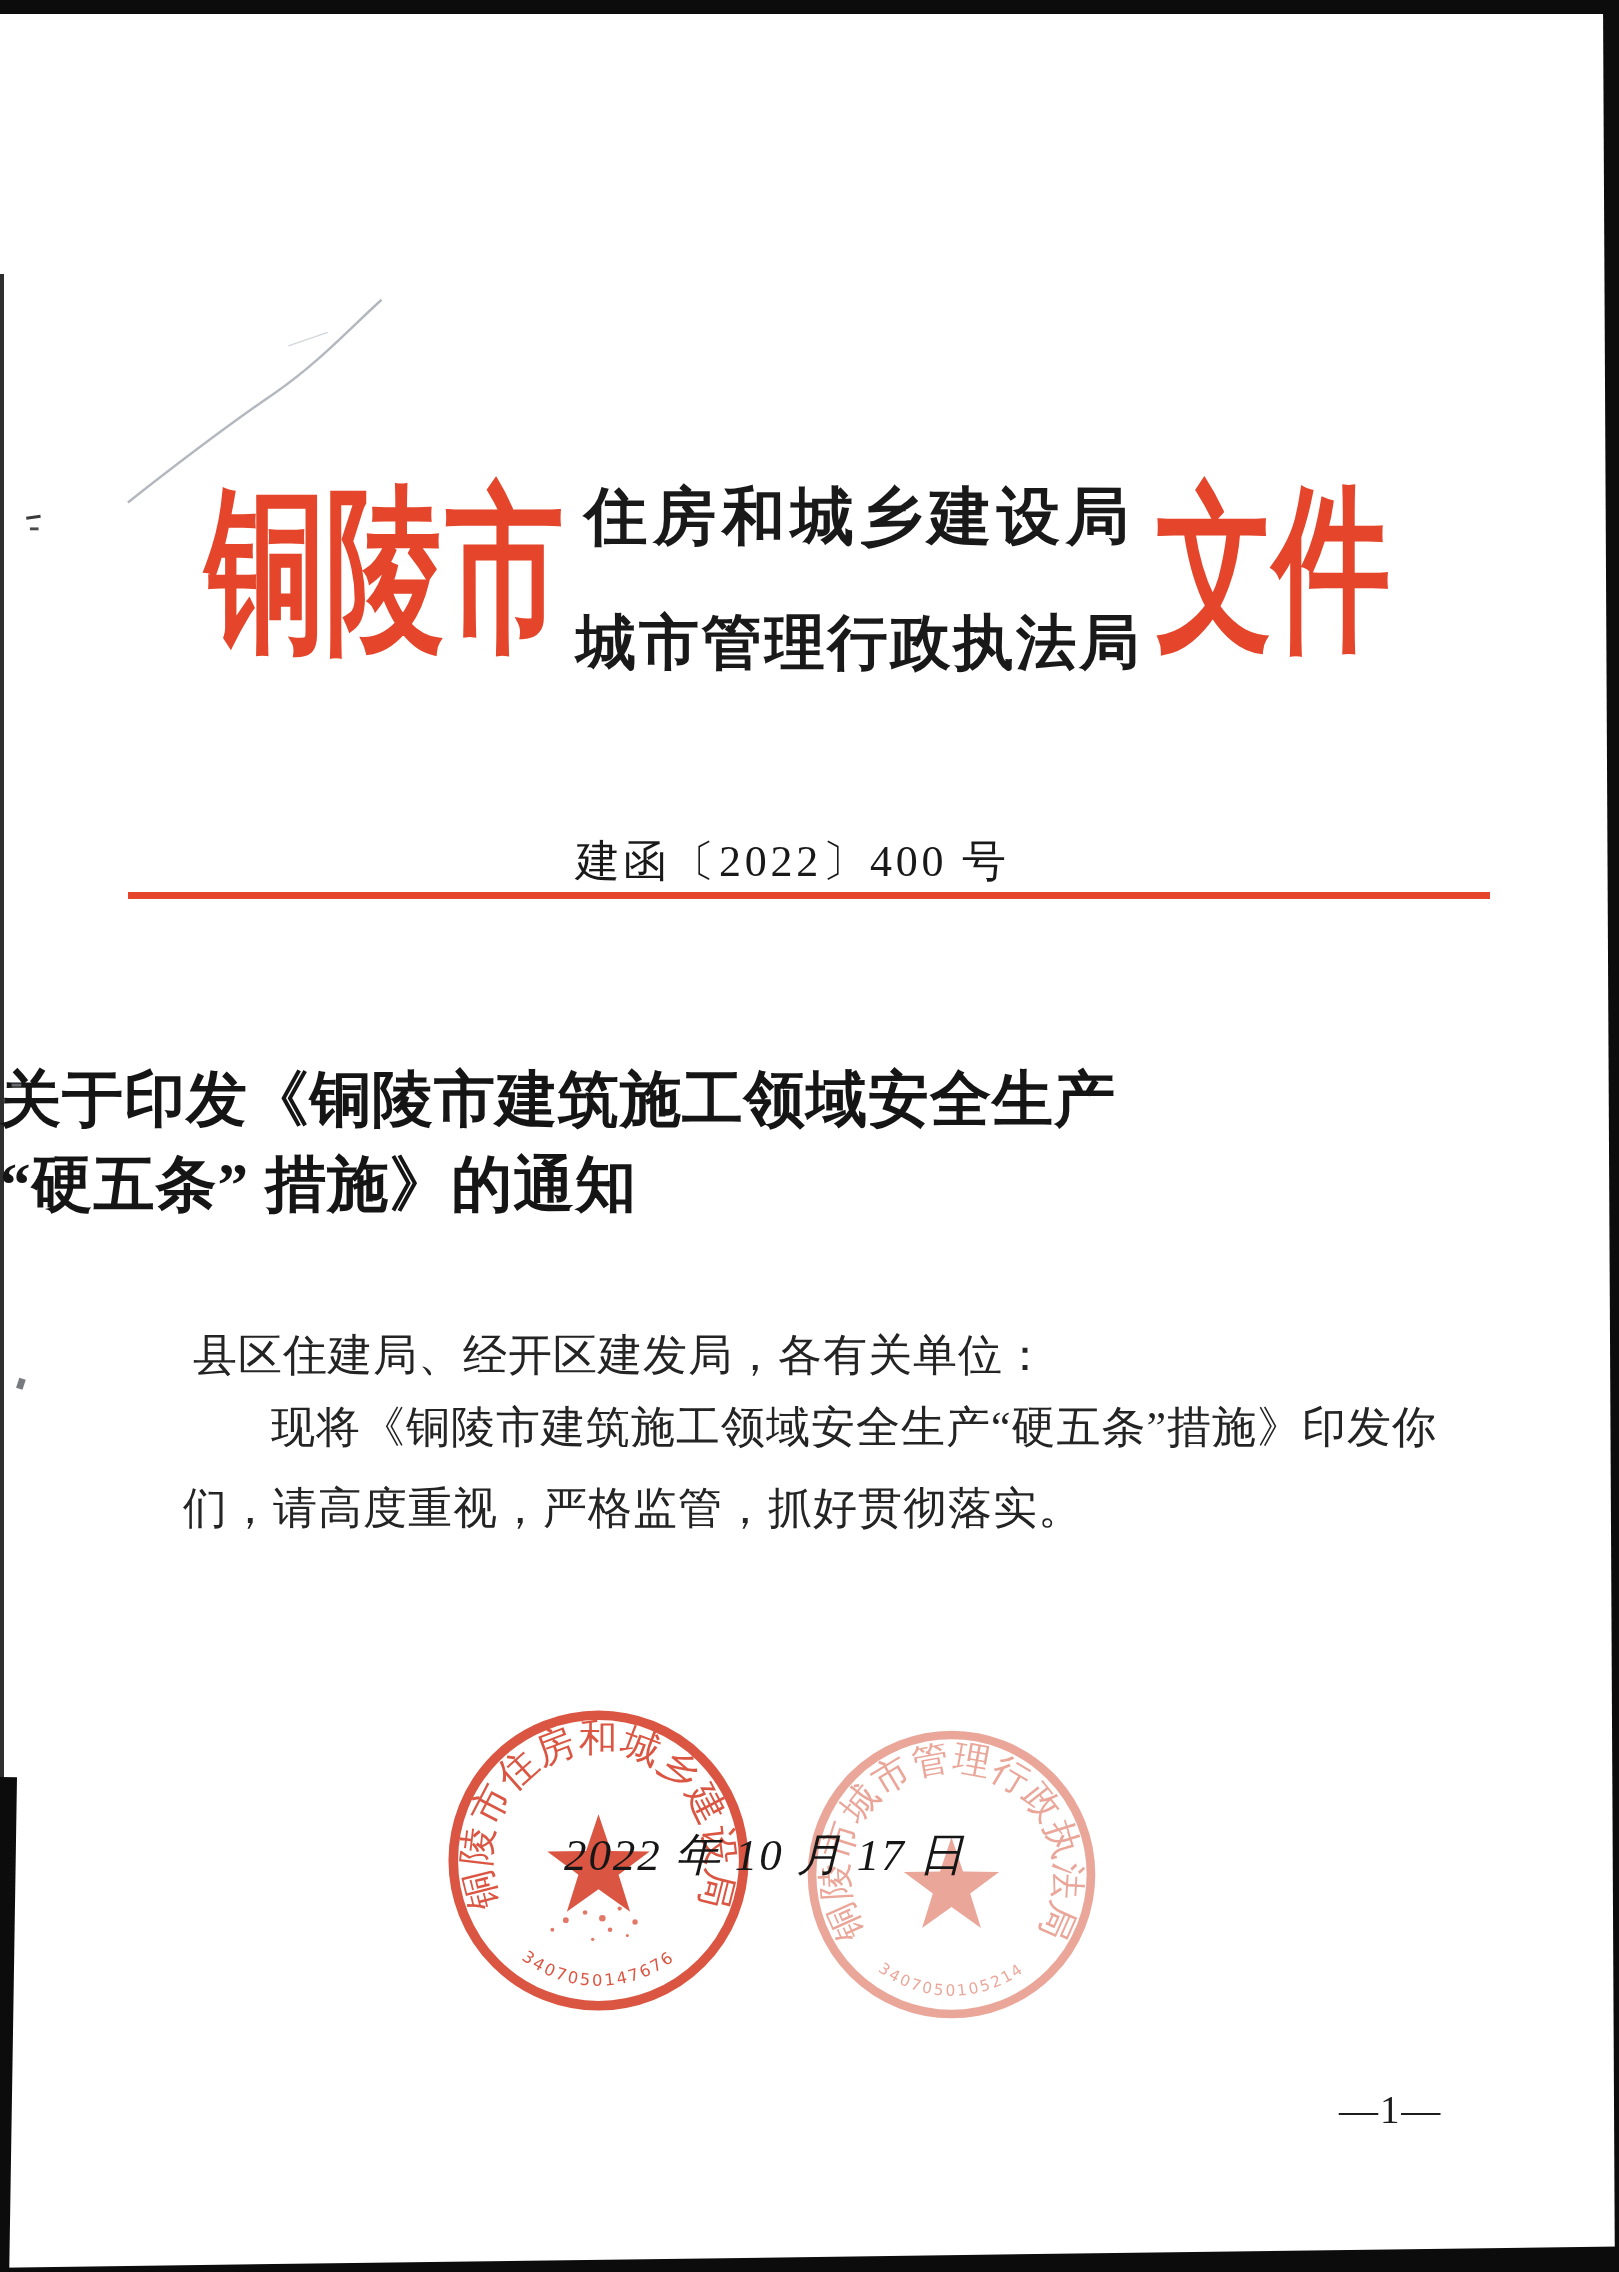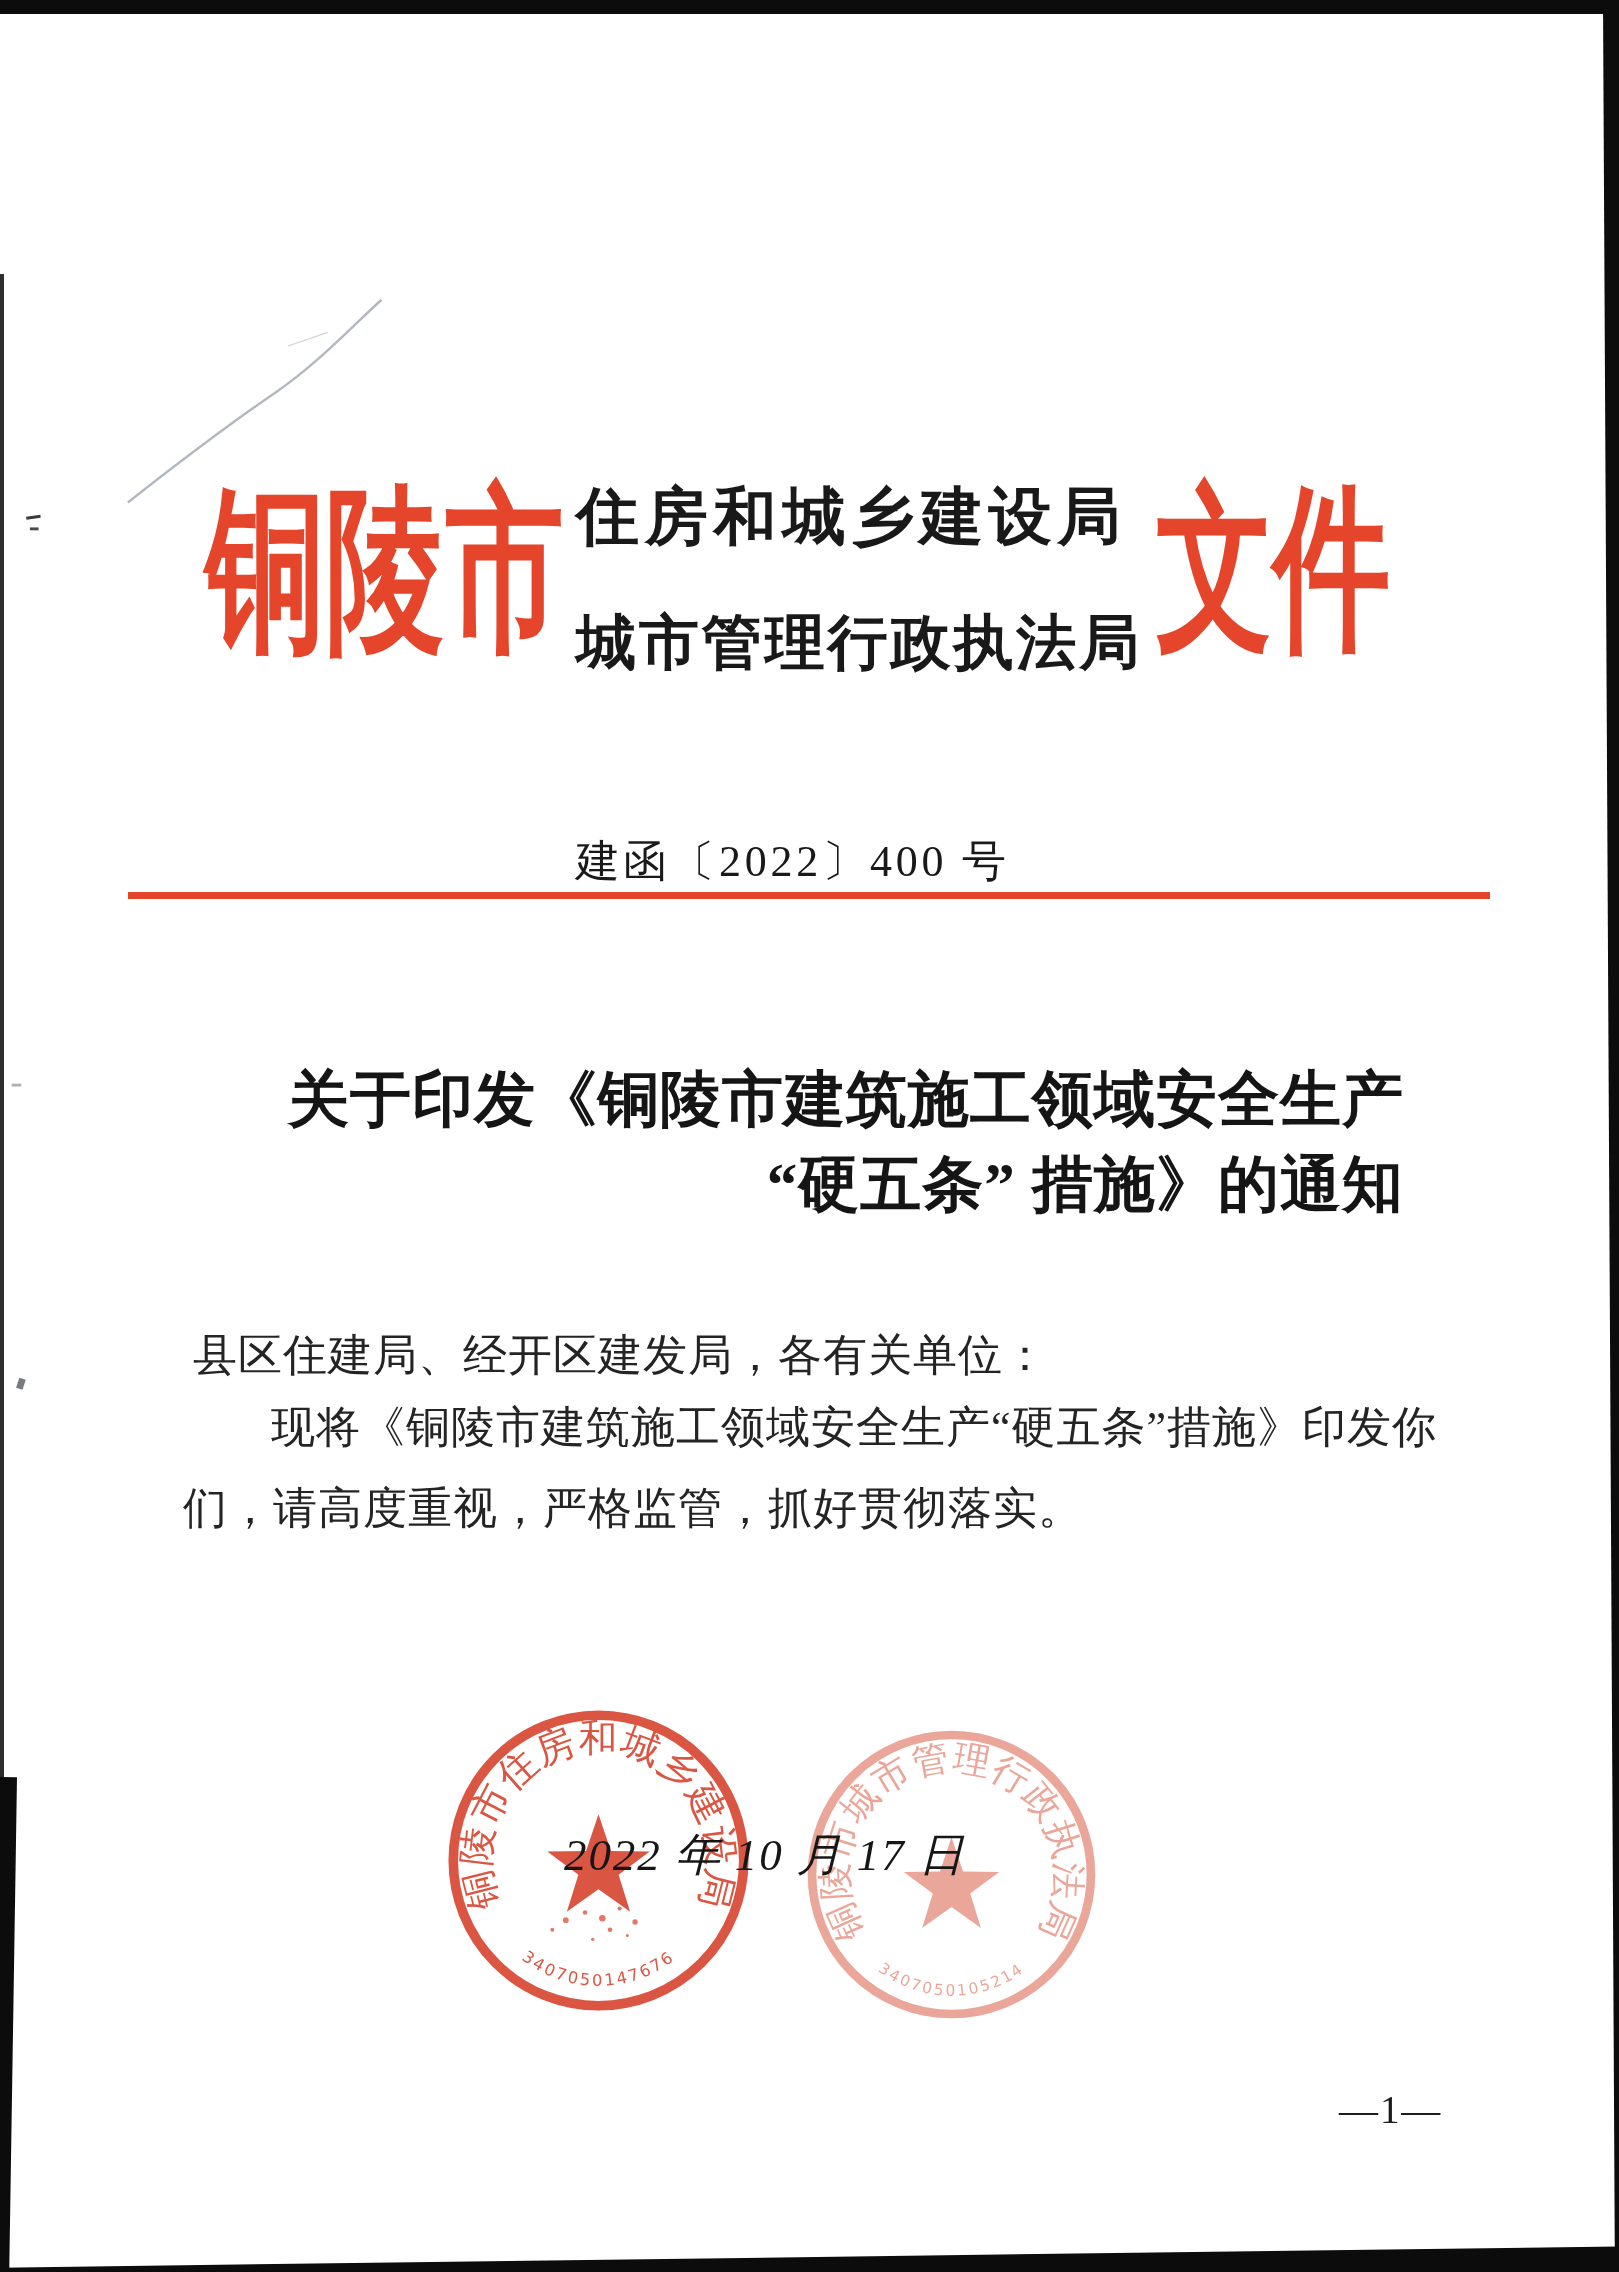--- a/index.html
+++ b/index.html
@@ -21,38 +21,38 @@
 
   
   .issuer-prefix{
     position:absolute;left:206px;top:483px;
     font-size:118px;font-weight:700;line-height:1;
     letter-spacing:1.9px;
     transform:scaleY(1.52);transform-origin:top left;
     white-space:nowrap;
   }
   .issuer-lines{position:absolute;left:576px;top:486px;width:567px;}
-  .issuer-line1{font-size:63px;font-weight:700;line-height:1;letter-spacing:5.8px;white-space:nowrap;}
+  .issuer-line1{font-size:63px;font-weight:700;line-height:1;letter-spacing:5.8px;white-space:nowrap;text-align:center;}
   .issuer-line2{font-size:60px;font-weight:700;line-height:1;letter-spacing:2.9px;white-space:nowrap;margin-top:64px;}
   .doc-type{
     position:absolute;left:1156px;top:480px;
     font-size:117px;font-weight:700;line-height:1;
     transform:scaleY(1.53);transform-origin:top left;
     white-space:nowrap;
   }
   .ref-number{
     position:absolute;left:0;top:832px;width:1620px;
     text-align:center;font-size:44px;letter-spacing:3.8px;
     transform:translateX(-17.3px);
   }
   .red-rule{position:absolute;left:128px;top:892px;width:1362px;height:6.7px;}
 
   .doc-title{
     position:absolute;left:0;top:1057px;width:1404px;
-    text-align:right;font-weight:700;
+    text-align:left;font-weight:700;
     font-size:61px;line-height:85px;letter-spacing:1px;
     color:#151515;
   }
 
   .body-line{position:absolute;left:183px;width:1268px;font-size:44px;line-height:1.2;letter-spacing:1px;color:#242424;white-space:nowrap;}
   .salutation{top:1330px;margin-left:10px;}
   .para-line1{top:1402px;padding-left:88px;}
   .para-line2{top:1483px;}
 
   .issue-date{

